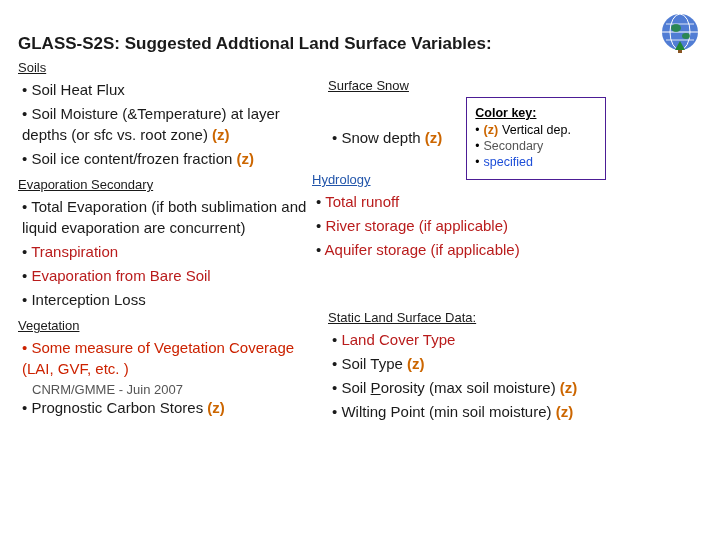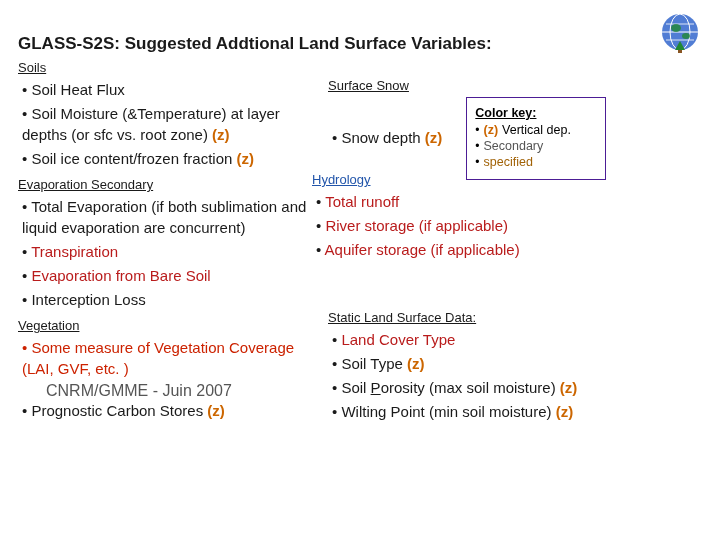--- a/index.html
+++ b/index.html
@@ -70,23 +70,23 @@
     }
     .color-key-item {
       display: flex;
       align-items: baseline;
       font-size: 12.5px;
       margin-bottom: 2px;
       gap: 4px;
     }
     .dot { font-size: 12px; }
     .cnrm-note {
-      font-size: 16px;
+      font-size: 13px;
       color: #555;
-      margin-left: 28px;
+      margin-left: 14px;
     }
     .vegetation-section {
       margin-top: 8px;
     }
   </style>
 </head>
 <body>
 
 <div class="page">
 
@@ -142,21 +142,21 @@
           <span class="dot">•</span>
           <span class="orange">(z)</span>
           <span> Vertical dep.</span>
         </div>
         <div class="color-key-item">
           <span class="dot">•</span>
           <span style="color:#555;">Secondary</span>
         </div>
         <div class="color-key-item">
           <span class="dot">•</span>
-          <span style="color:#a16207;">specified</span>
+          <span style="color:#1d4ed8;">specified</span>
         </div>
       </div>
     </div>
   </div>
 
   <div style="position:absolute; left:312px; top:172px; width:375px;">
     <div class="section-title" style="color:#2255aa; text-decoration:underline;">Hydrology</div>
     <div class="bullet-item">• <span class="blue-link">Total runoff</span></div>
     <div class="bullet-item">• <span class="blue-link">River storage (if applicable)</span></div>
     <div class="bullet-item">• <span class="blue-link">Aquifer storage (if applicable)</span></div>

